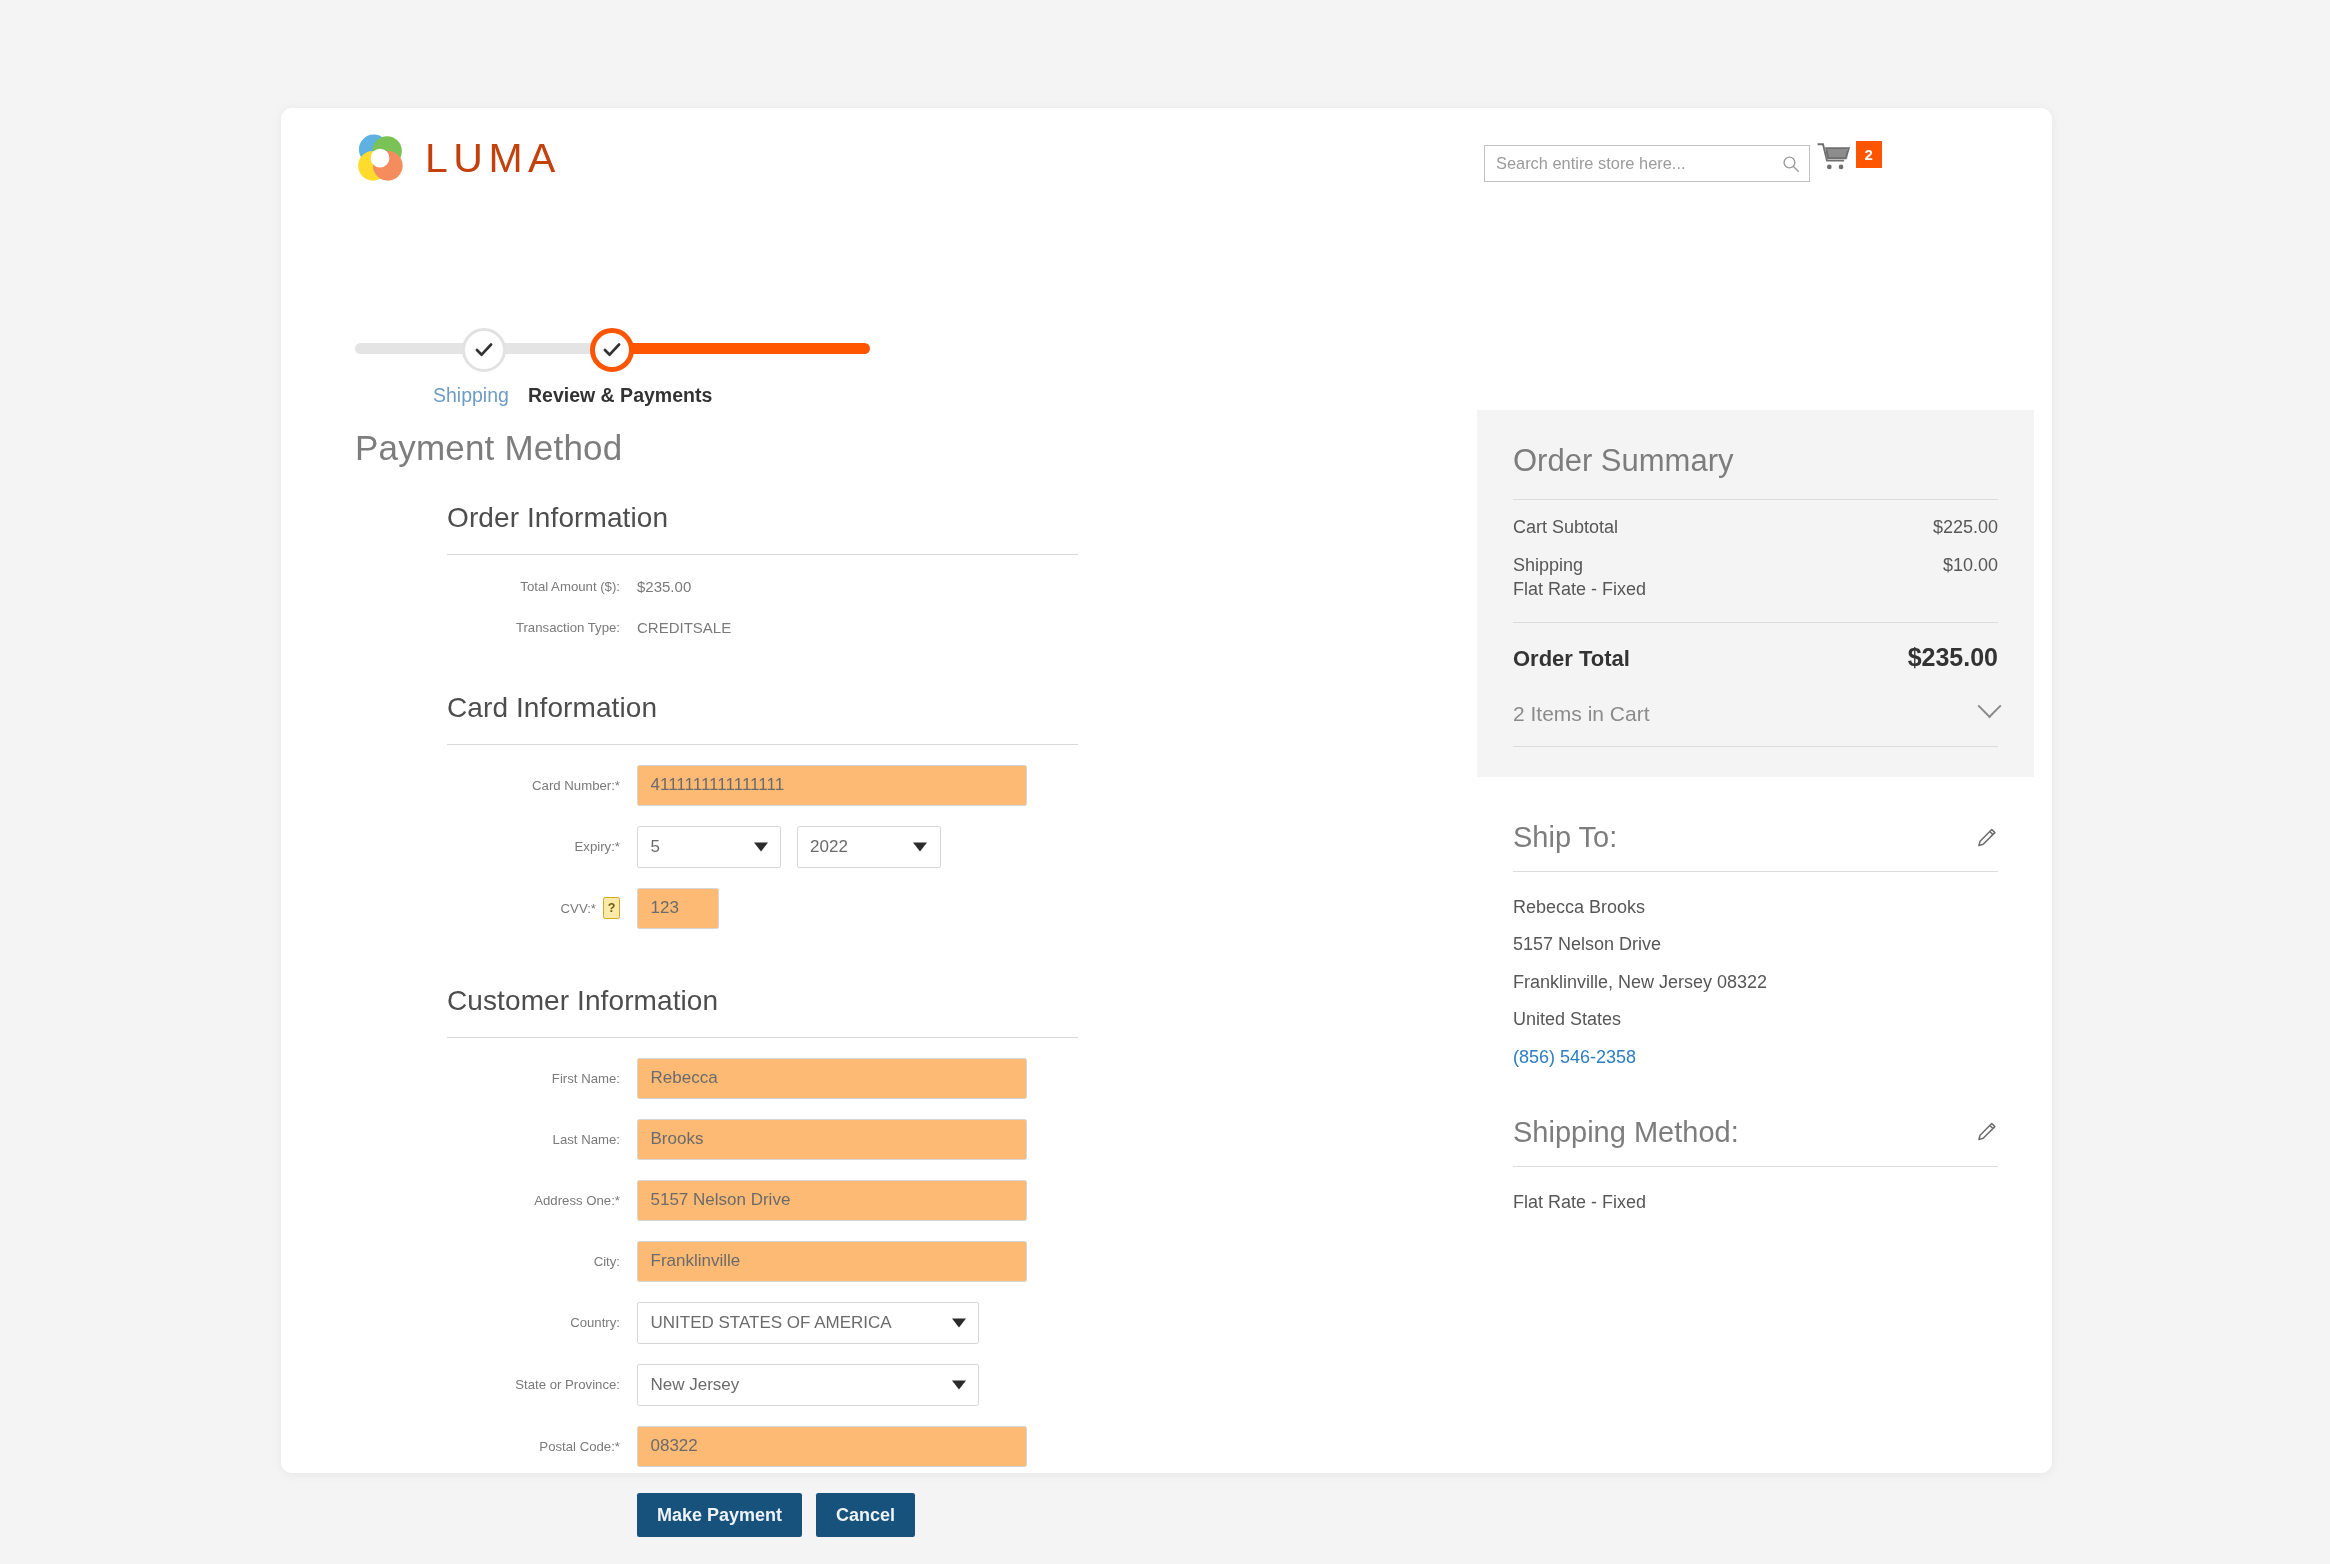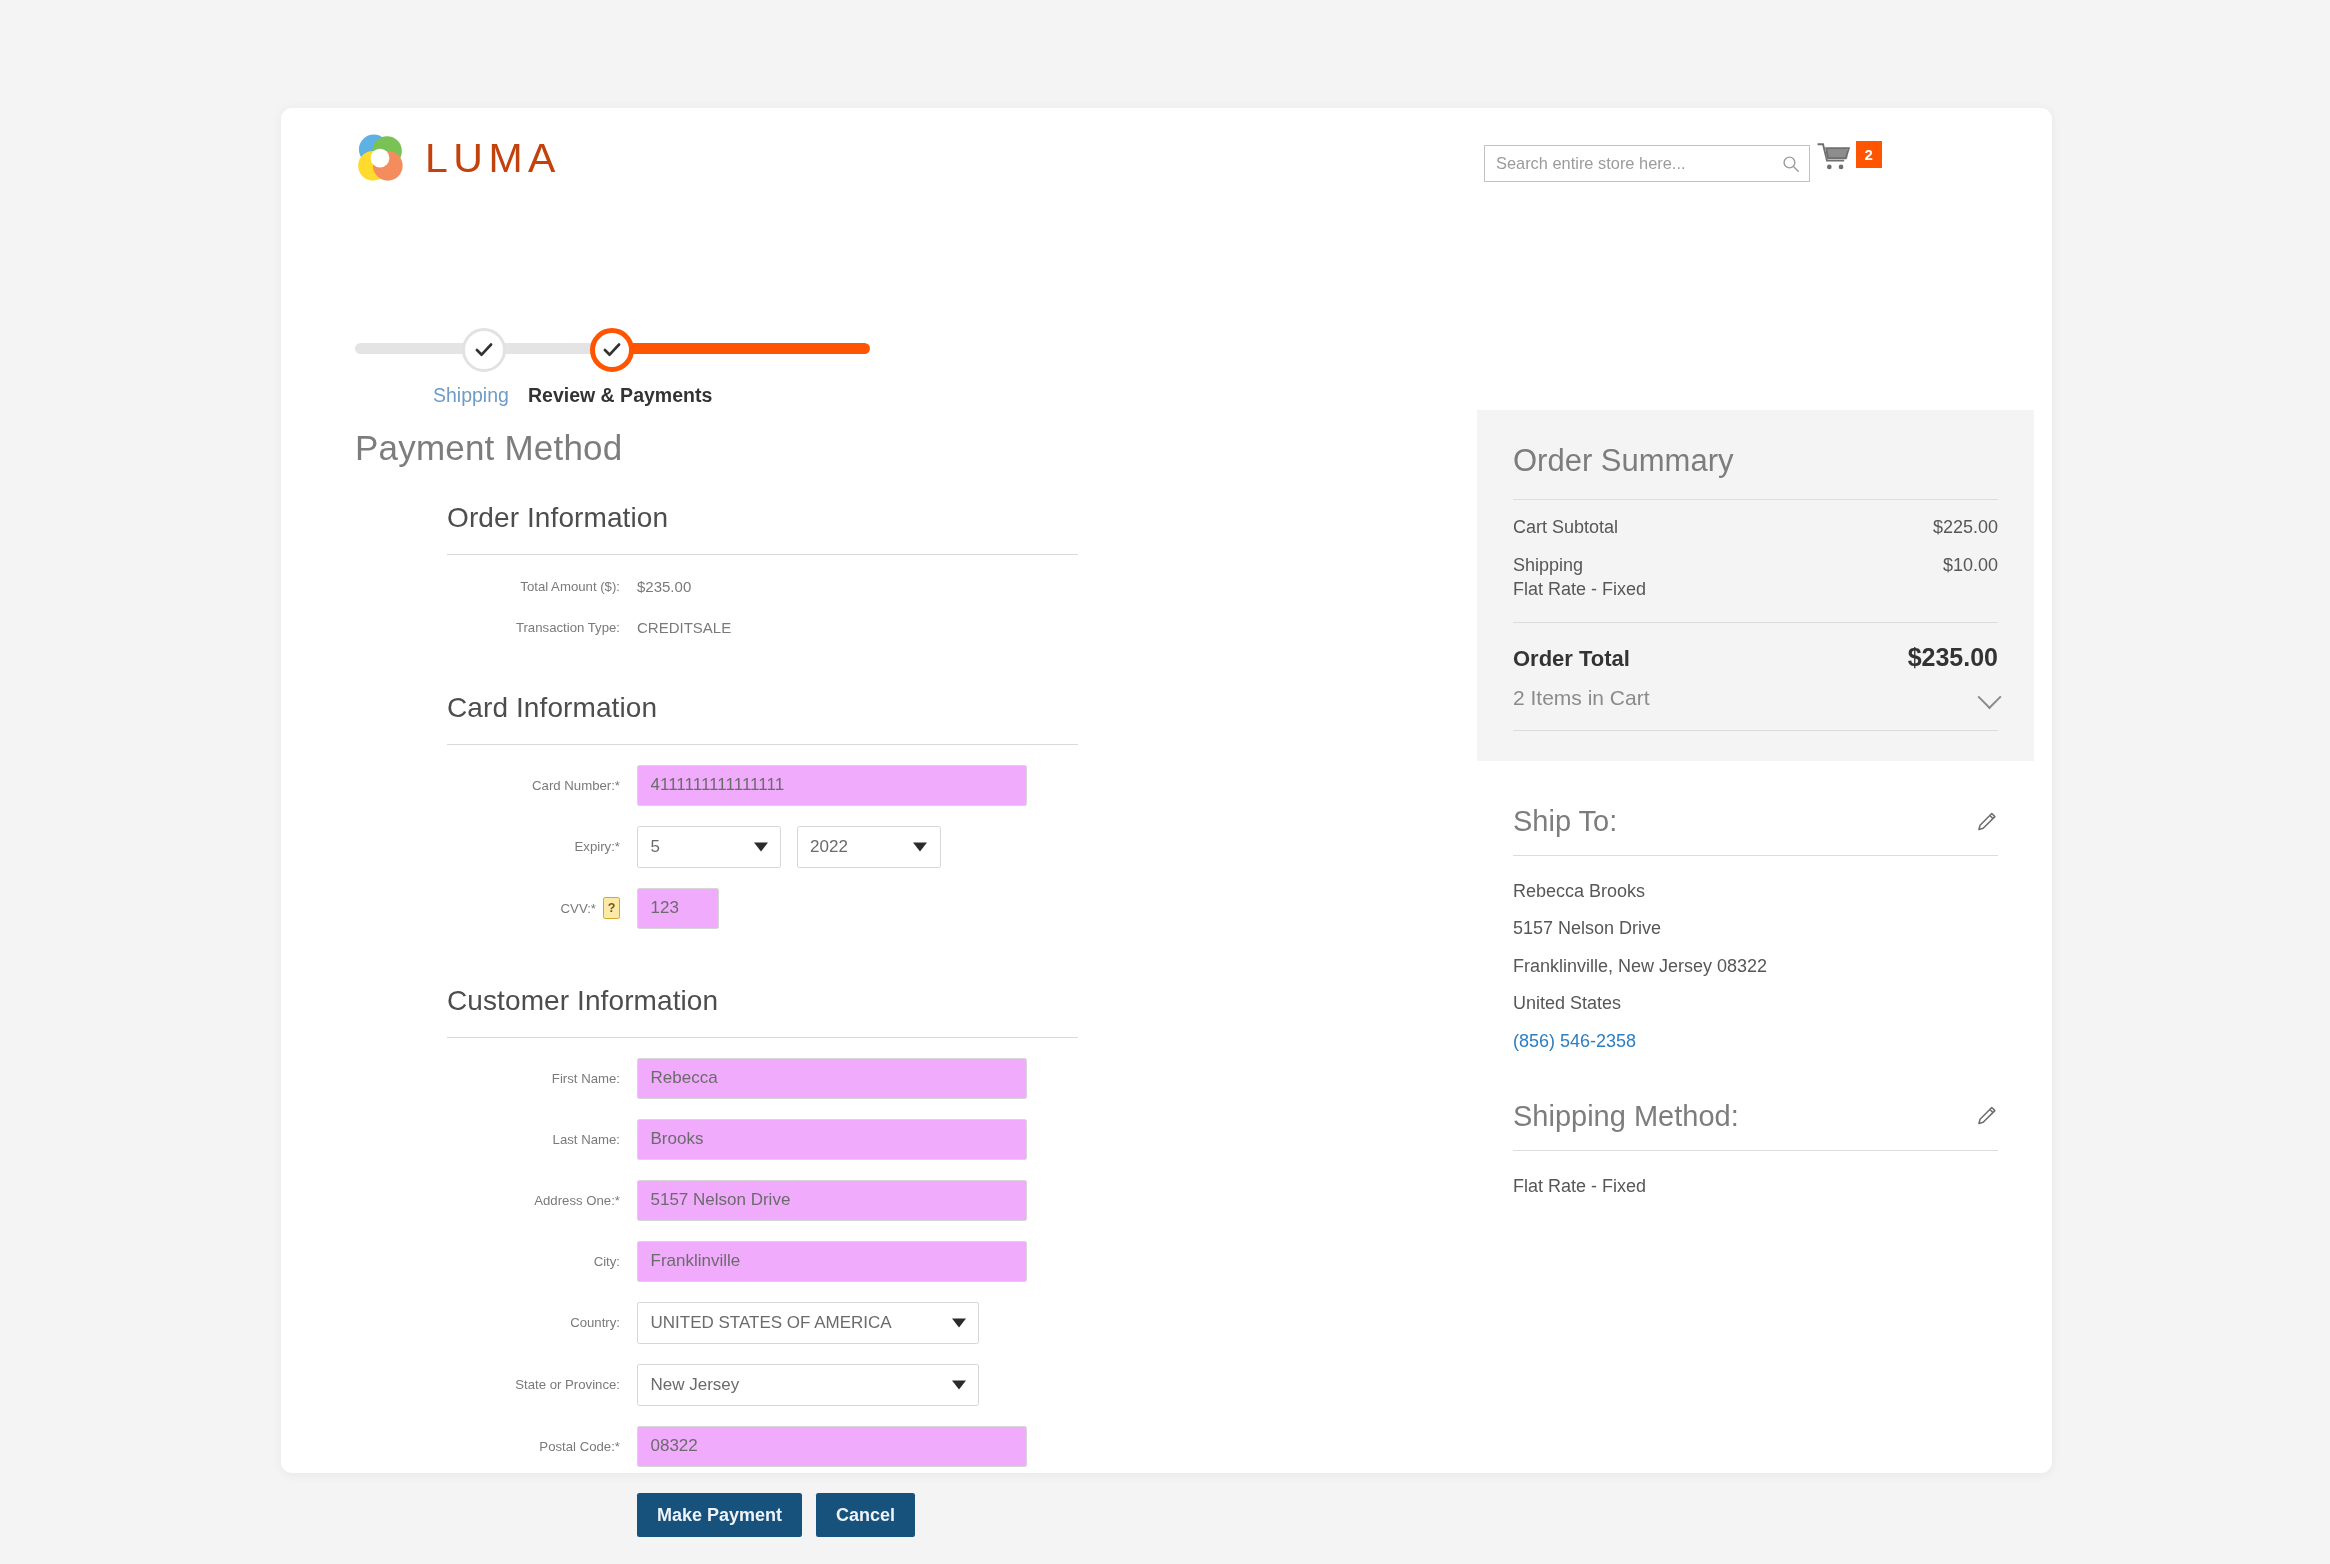--- a/index.html
+++ b/index.html
@@ -177,21 +177,21 @@
     flex: none;
   }
   .fvalue {
     font-size: 15px;
     color: #7a7a7a;
   }
   .finput {
     height: 41px;
     border: 0.8px solid #d6d6d6;
     border-radius: 2.3px;
-    background: #f0abfc;
+    background: #fdba74;
     padding: 0 12.5px;
     font-size: 17px;
     color: #6b6b6b;
     font-family: "Liberation Sans", sans-serif;
     outline: none;
     width: 390px;
   }
   .finput-narrow { width: 82px; }
   .fselect {
     position: relative;
@@ -276,22 +276,22 @@
     color: #575757;
     margin-top: 3.1px;
   }
   .sum-total {
     display: flex; justify-content: space-between; align-items: baseline;
     margin-top: 20px;
   }
   .sum-total .lbl { font-size: 22px; font-weight: 700; color: #333; }
   .sum-total .val { font-size: 25px; font-weight: 700; color: #333; }
   .items-row {
-    display: flex; justify-content: space-between; align-items: flex-end;
-    margin-top: 14px;
+    display: flex; justify-content: space-between; align-items: flex-start;
+    margin-top: 30px;
     font-size: 21px;
     color: #8b8b8b;
     font-weight: 300;
   }
   .chevron {
     width: 17px; height: 17px;
     border-right: 2.3px solid #8b8b8b;
     border-bottom: 2.3px solid #8b8b8b;
     transform: rotate(45deg) translate(-3.1px,-3.1px);
   }

